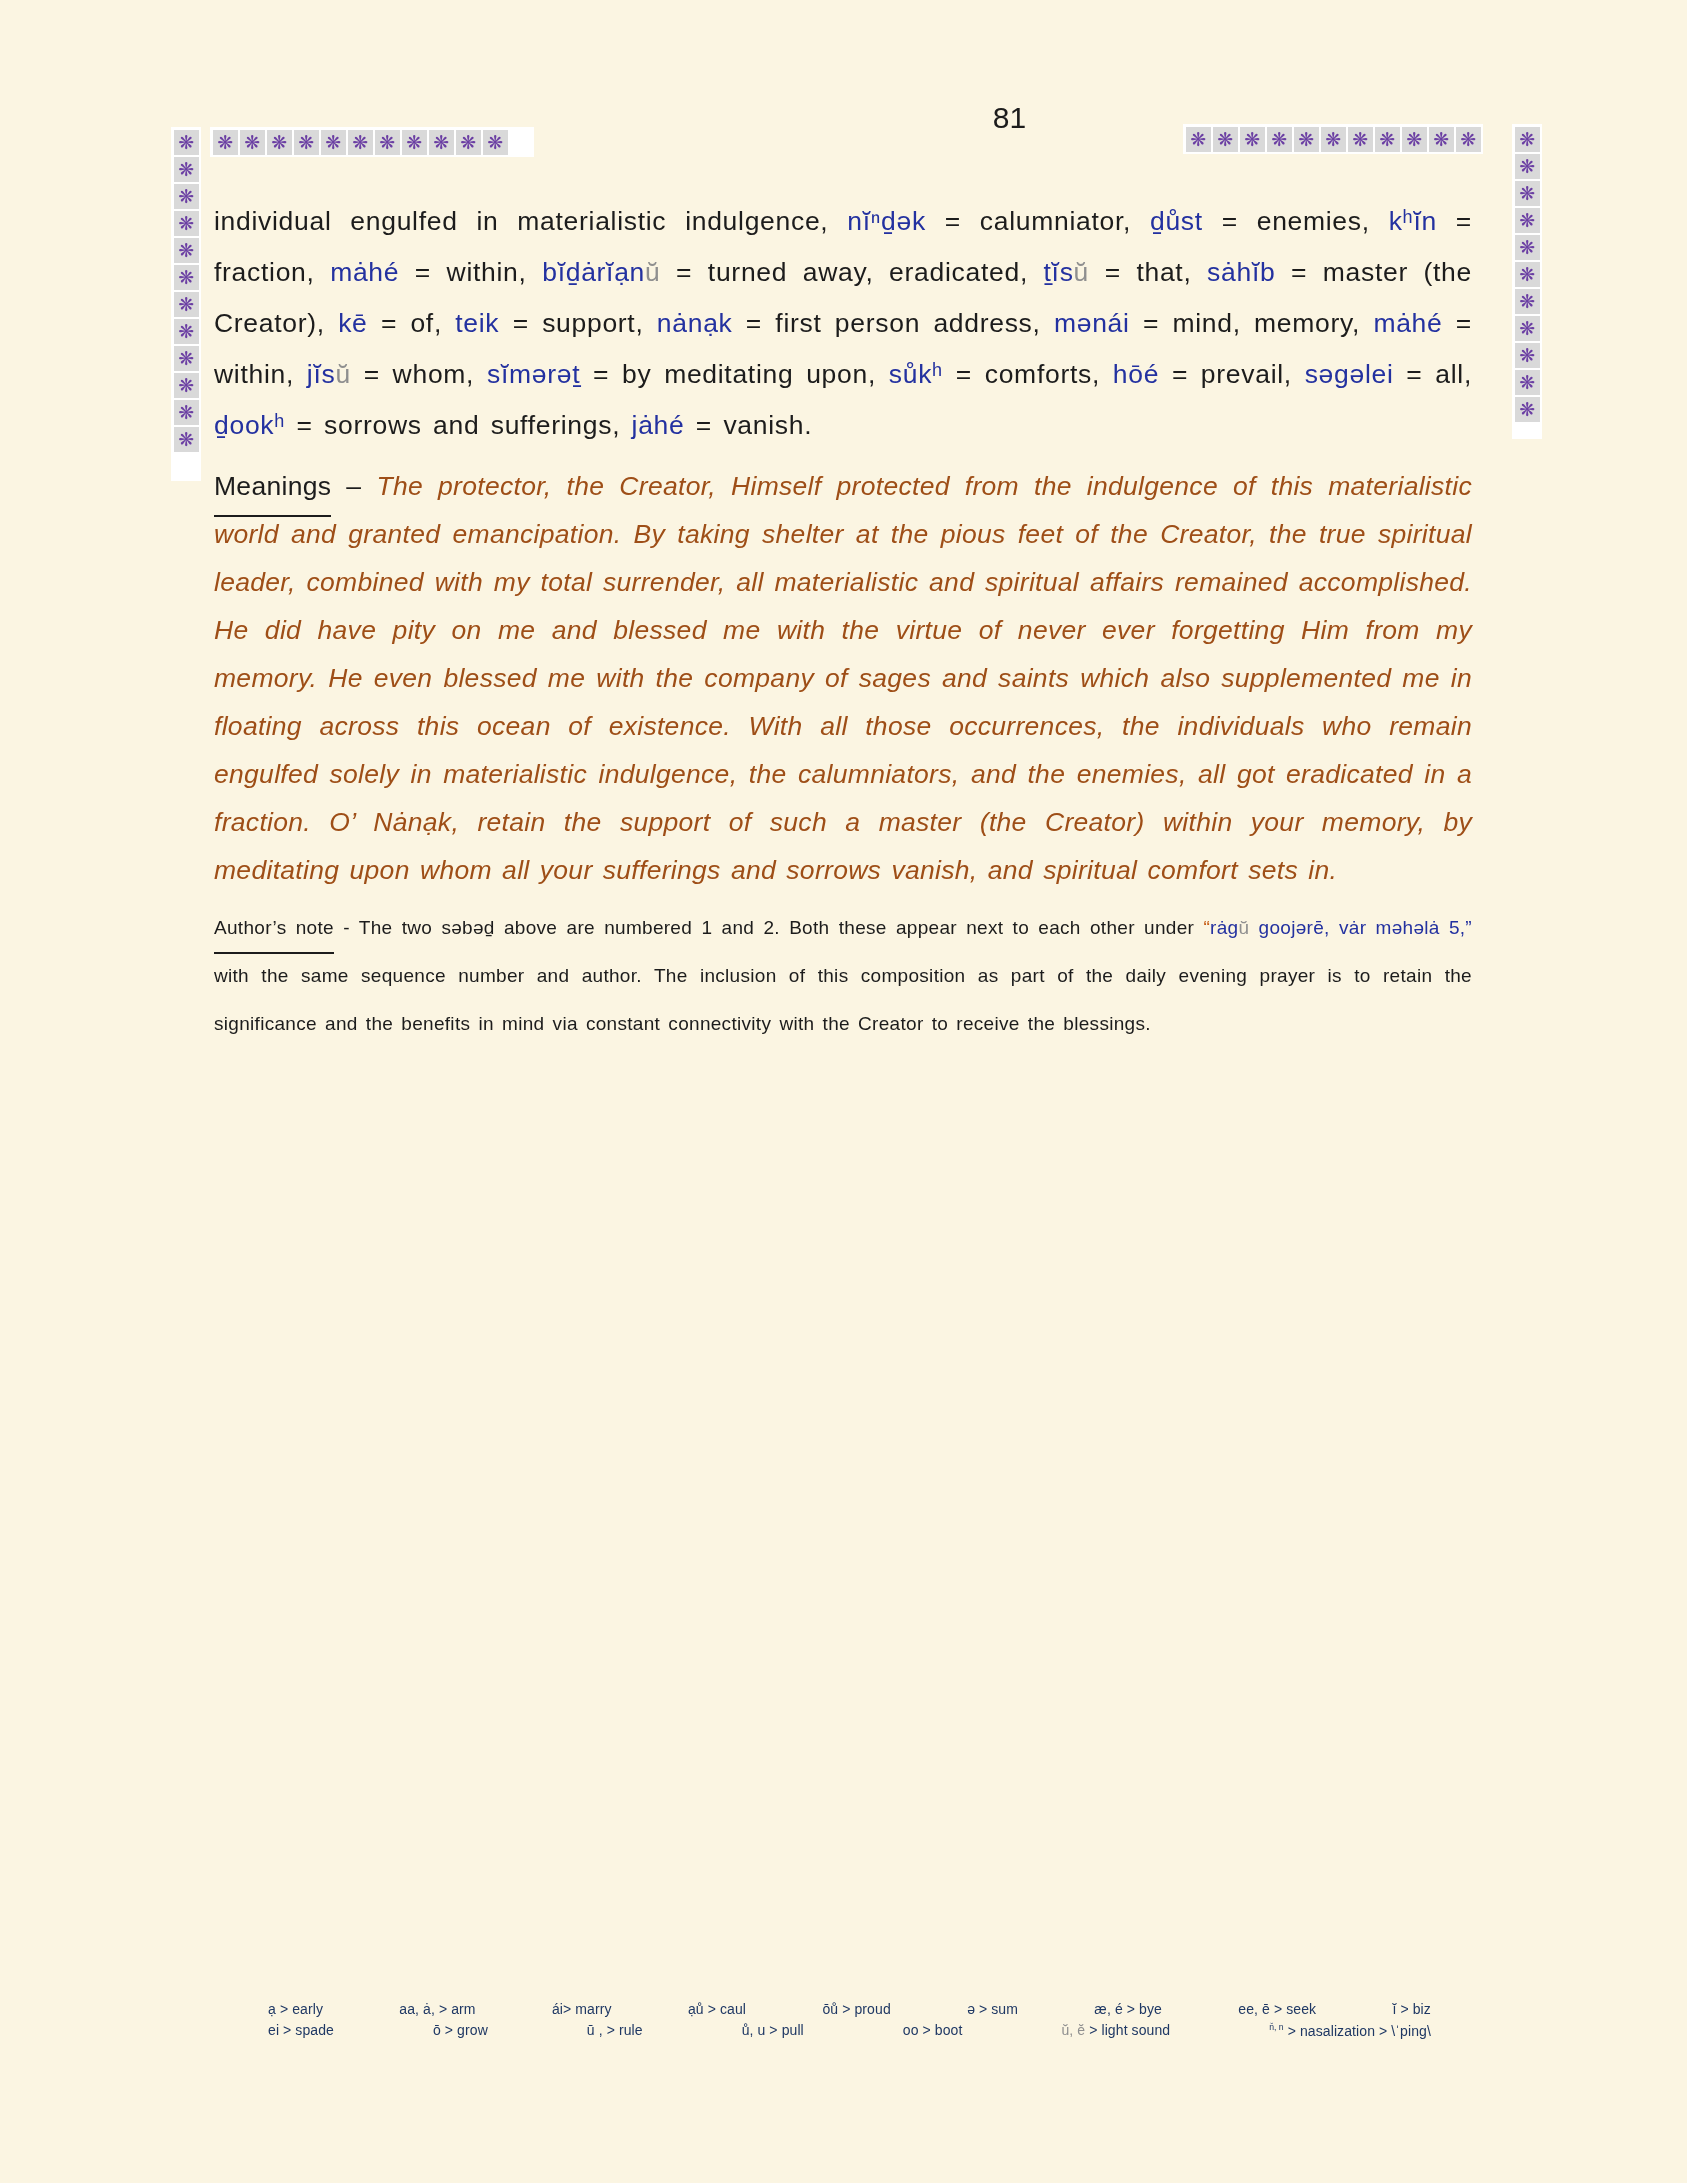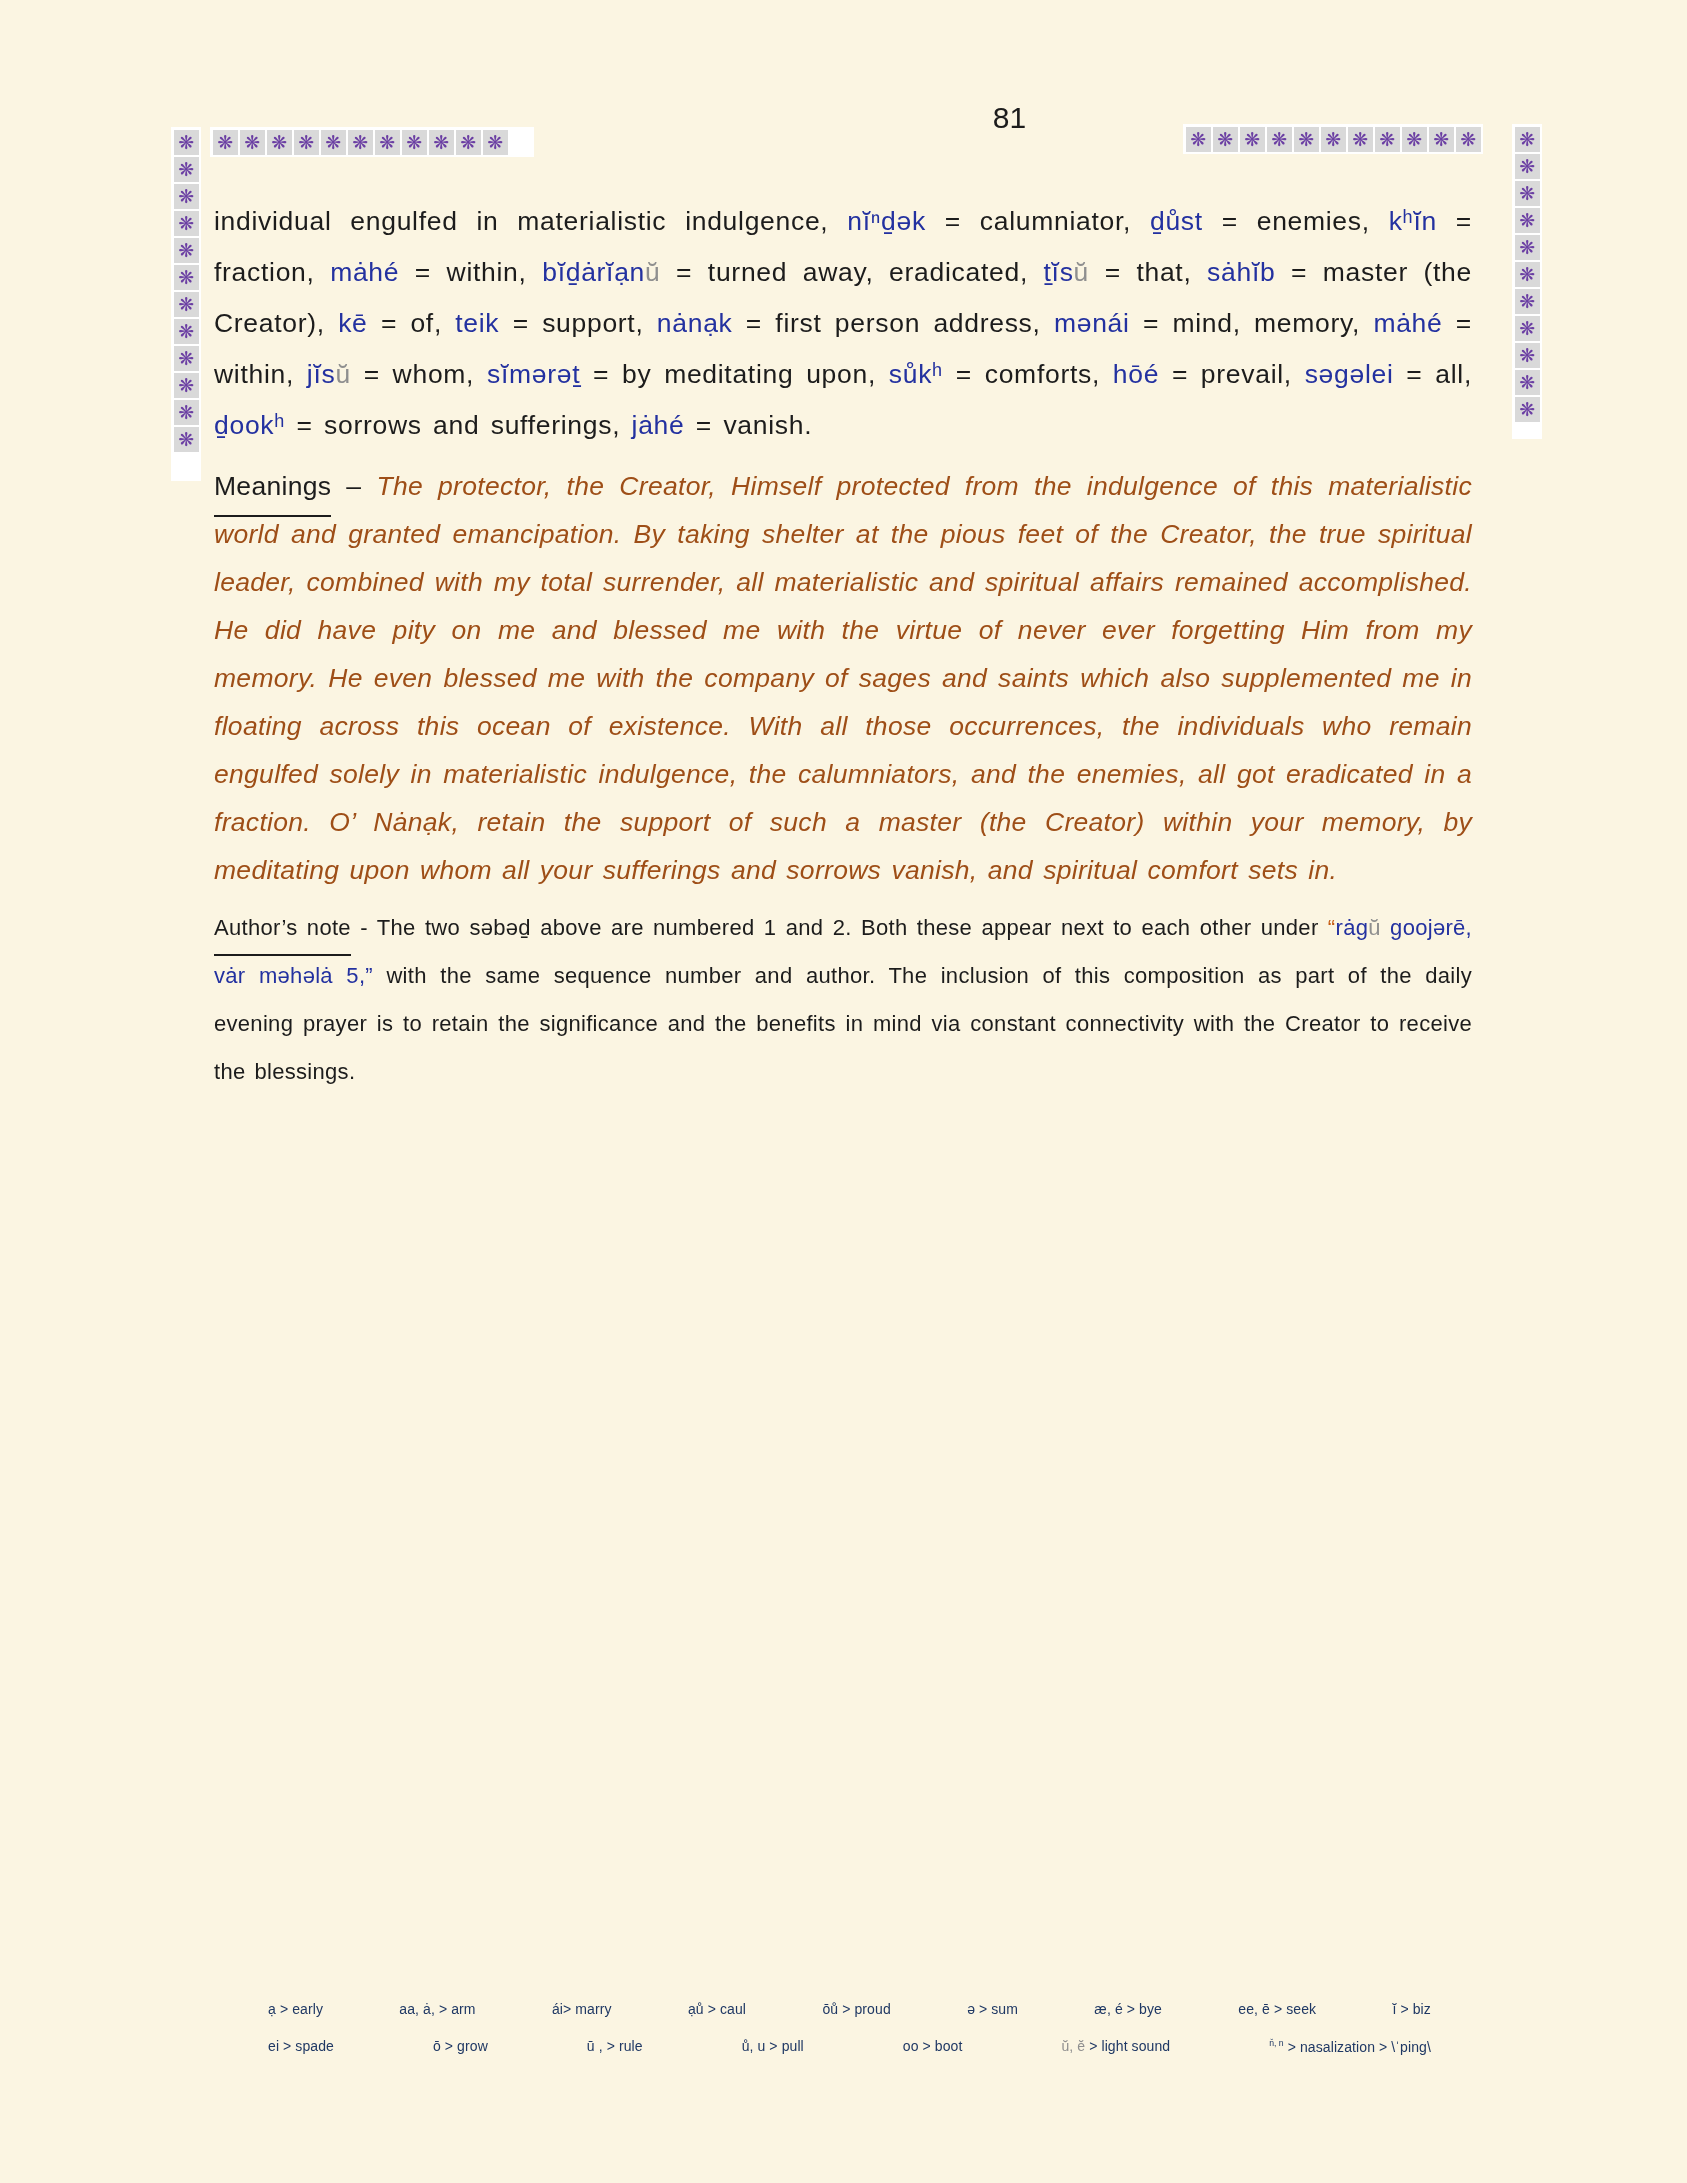--- a/index.html
+++ b/index.html
@@ -27,33 +27,33 @@
     width:25px;height:25px;background:var(--cell_bg);color:var(--flower);
     font-family:"DejaVu Sans",sans-serif;font-size:19px;line-height:25px;
     text-align:center;display:block;
   }
   
   .content{position:absolute;left:214px;top:196px;width:1258px;}
   .para{margin:0 0 10.6px 0;text-align:justify;color:var(--ink);}
   .glossary{font-size:26.5px;line-height:51px;letter-spacing:0.7px;word-spacing:3.3px;}
   .meanings{font-size:26.5px;line-height:48px;color:var(--brown);font-style:italic;
     letter-spacing:0.3px;word-spacing:2.6px;}
-  .authors-note{font-size:22px;line-height:48px;letter-spacing:0.3px;word-spacing:2.6px;}
+  .authors-note{font-size:19px;line-height:48px;letter-spacing:0.3px;word-spacing:2.6px;}
   
   .sg-blue{color:var(--blue);}
   .sg-gray{color:var(--gray);}
   .sg-orange{color:var(--orange);}
   .sg-sup{vertical-align:super;font-size:.62em;letter-spacing:0;}
   .sg-und{color:var(--ink);font-style:normal;border-bottom:2px solid var(--ink);padding-bottom:14px;}
   .sg-dash{color:var(--ink);font-style:normal;}
   
   .pron{position:absolute;left:268px;top:2001px;width:1163px;color:var(--navy);
     font-size:14px;letter-spacing:0.1px;}
   .pron-row{display:flex;justify-content:space-between;white-space:nowrap;}
-  .pron-row + .pron-row{margin-top:21px;}
+  .pron-row + .pron-row{margin-top:5px;}
   .pron-item{display:inline-block;}
 </style>
 </head>
 <body>
 
 <div class="page">
 
   <div class="page-number">81</div>
 
   <div class="orn orn-left-col">

